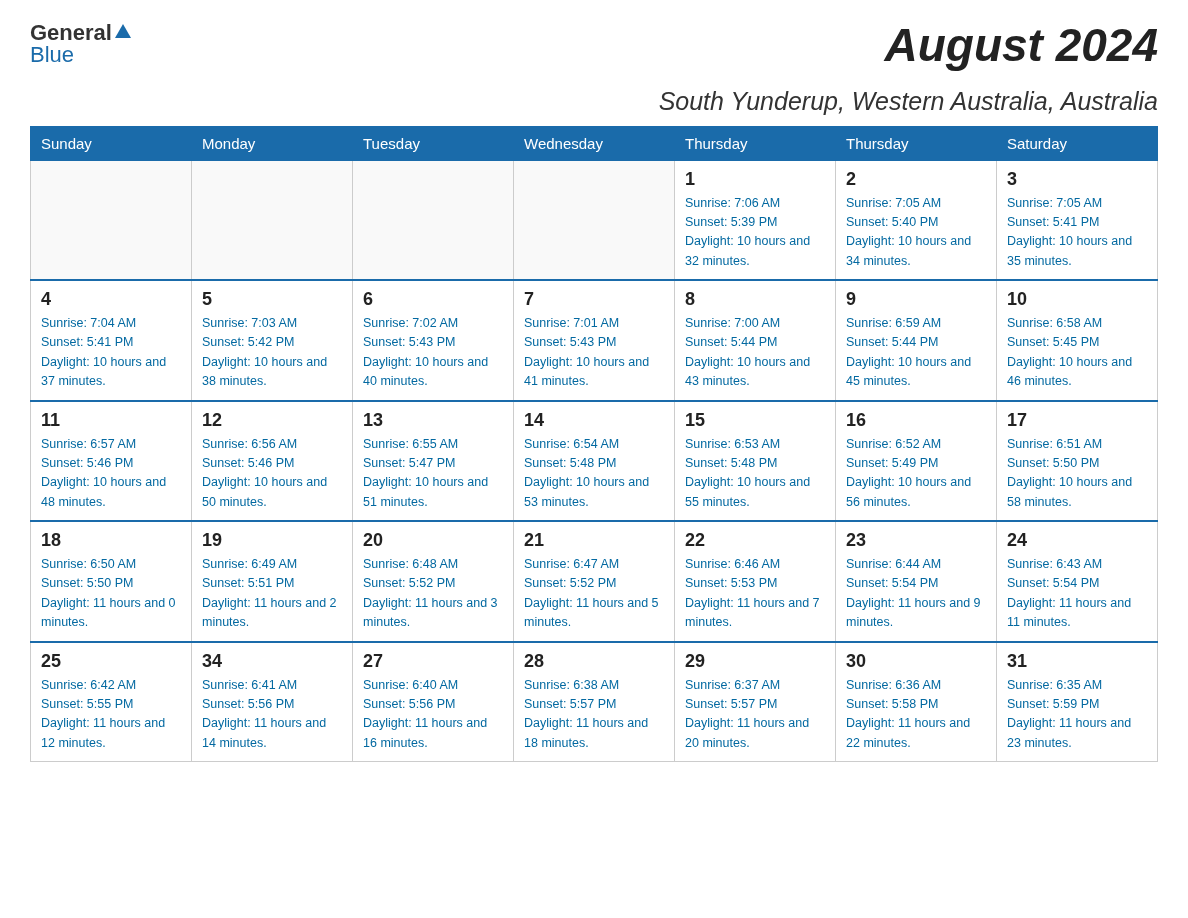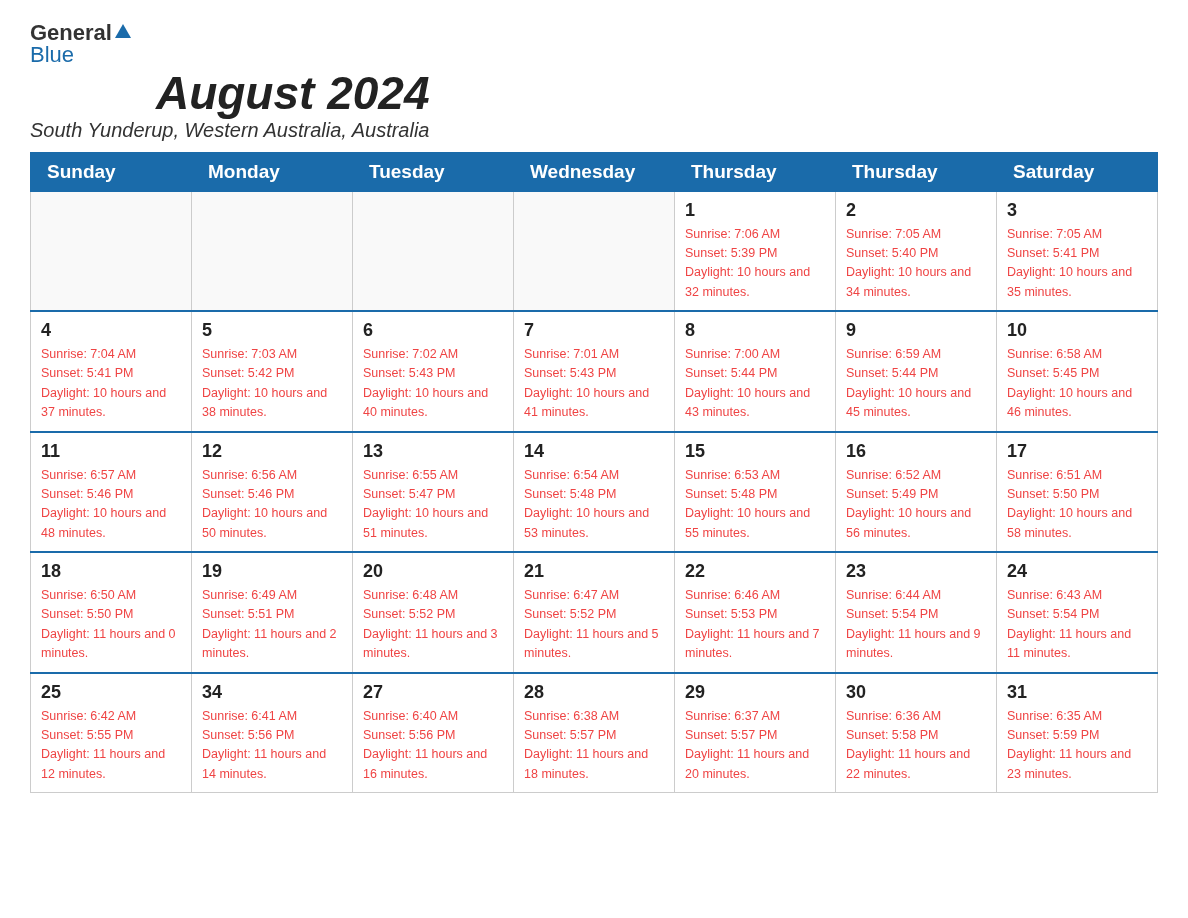--- a/index.html
+++ b/index.html
@@ -8,21 +8,20 @@
       background: #fff;
       padding: 20px 30px;
       width: 1188px;
       min-height: 918px;
     }
     .header {
       display: flex;
       justify-content: space-between;
       align-items: flex-start;
       margin-bottom: 10px;
-      flex-direction: column;
     }
     .logo-general {
       font-size: 22px;
       font-weight: bold;
       color: #333;
     }
     .logo-blue {
       font-size: 22px;
       font-weight: normal;
       color: #1a6baa;
@@ -31,35 +30,35 @@
       text-align: right;
       font-style: italic;
     }
     .month-year {
       font-size: 46px;
       font-weight: bold;
       color: #222;
       line-height: 1.1;
     }
     .location {
-      font-size: 20px;
+      font-size: 25px;
       color: #333;
-      margin-top: 0;
+      margin-top: 16px;
     }
     .calendar {
       width: 100%;
       border-collapse: collapse;
       margin-top: 10px;
     }
     .calendar thead tr th {
       background-color: #1a6baa;
       color: #fff;
-      font-size: 19px;
-      font-weight: bold;
-      padding: 8px 16px;
+      font-size: 15px;
+      font-weight: normal;
+      padding: 8px 10px;
       text-align: left;
       border: 1px solid #1a6baa;
     }
     .calendar tbody tr td {
       vertical-align: top;
       border: 1px solid #ccc;
       padding: 8px 10px;
       width: 14.28%;
       min-height: 100px;
       font-size: 13px;
@@ -71,21 +70,21 @@
     }
     .day-number {
       font-size: 18px;
       font-weight: bold;
       color: #222;
       display: block;
       margin-bottom: 4px;
     }
     .sun-info {
       font-size: 12.5px;
-      color: #ef4444;
+      color: #0369a1;
       line-height: 1.55;
     }
     .calendar tbody tr:not(:last-child) td {
       border-bottom: 2px solid #1a6baa;
     }
     .logo-wrapper {
       display: flex;
       flex-direction: column;
       align-items: flex-start;
     }

